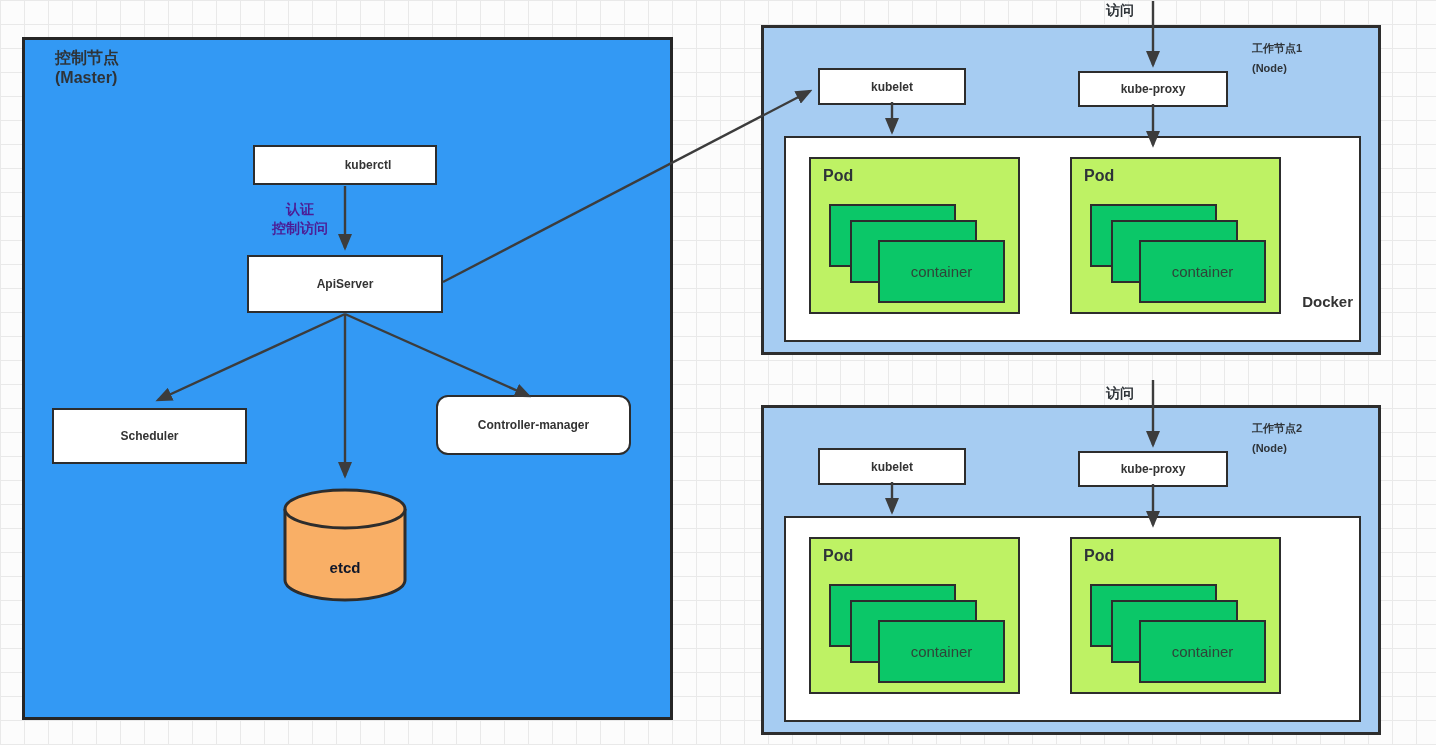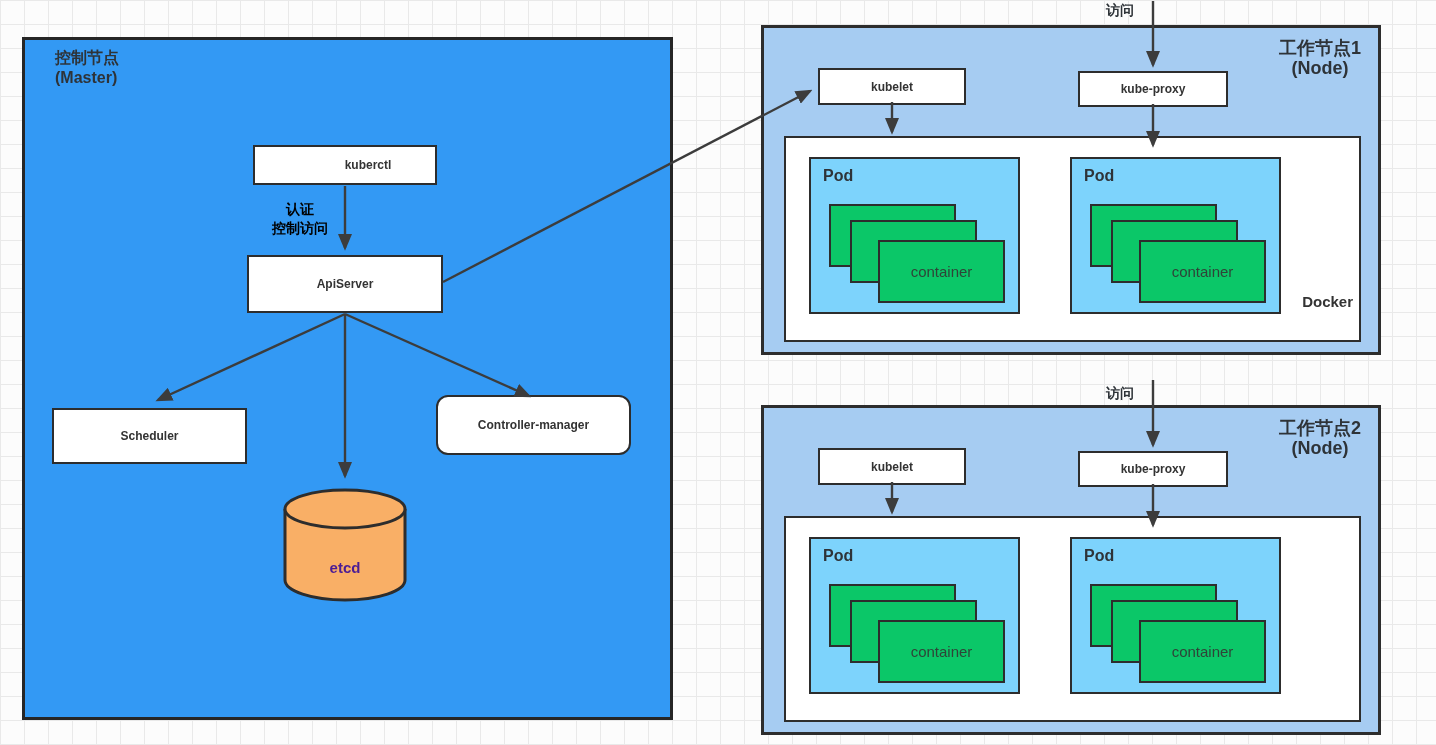--- a/index.html
+++ b/index.html
@@ -38,55 +38,55 @@
     position:absolute;left:22px;top:37px;width:651px;height:683px;
     background:#3399f4;border:3px solid #262626;box-sizing:border-box;
   }
   .master-title{
     position:absolute;left:14px;top:8px;
     font-weight:bold;font-size:16px;line-height:20px;color:#2e3338;margin-left:16px;
   }
   .kuberctl{left:228px;top:105px;width:184px;height:40px;padding-left:46px;}
   .auth-label{
     position:absolute;left:200px;top:160px;width:150px;
-    text-align:center;font-weight:bold;font-size:14px;line-height:19px;color:#000000;
+    text-align:center;font-weight:bold;font-size:14px;line-height:19px;color:#4c1d95;
   }
   .apiserver{left:222px;top:215px;width:196px;height:58px;}
   .scheduler{left:27px;top:368px;width:195px;height:56px;}
   .controller{left:411px;top:355px;width:195px;height:60px;border-radius:12px;}
   .etcd-wrap{position:absolute;left:257px;top:447px;width:126px;height:118px;}
   .etcd-label{
     position:absolute;left:0;top:72px;width:126px;text-align:center;
-    font-weight:bold;font-size:15px;color:#4c1d95;
+    font-weight:bold;font-size:15px;color:#0f172a;
   }
 
   
   .node{
     position:absolute;left:761px;width:620px;height:330px;
     background:#a6ccf2;border:3px solid #2d2d2d;box-sizing:border-box;
   }
   .node1{top:25px;}
   .node2{top:405px;}
   .node-title{
-    position:absolute;right:8px;top:10px;width:100px;
-    text-align:center;font-weight:bold;font-size:18px;line-height:20px;color:#2e3338;
+    position:absolute;right:26px;top:10px;width:100px;
+    text-align:left;font-weight:bold;font-size:11px;line-height:20px;color:#2e3338;
   }
   .kubelet{left:54px;top:40px;width:148px;height:37px;}
   .kubeproxy{left:314px;top:43px;width:150px;height:36px;}
   .dockerbox{
     position:absolute;left:20px;top:108px;width:577px;height:206px;
     background:#fff;border:2px solid #2d2d2d;box-sizing:border-box;
   }
   .docker-label{
     position:absolute;right:6px;bottom:30px;
     font-weight:bold;font-size:15px;color:#333;
   }
   .pod{
     position:absolute;top:19px;width:211px;height:157px;
-    background:#7dd3fc;border:2px solid #2d2d2d;box-sizing:border-box;
+    background:#bef264;border:2px solid #2d2d2d;box-sizing:border-box;
   }
   .podA{left:23px;}
   .podB{left:284px;}
   .pod-label{
     position:absolute;left:12px;top:8px;
     font-weight:bold;font-size:16px;color:#2e3338;
   }
   .containerbox{
     position:absolute;width:127px;height:63px;
     background:#0bc768;border:2px solid #2d2d2d;box-sizing:border-box;

